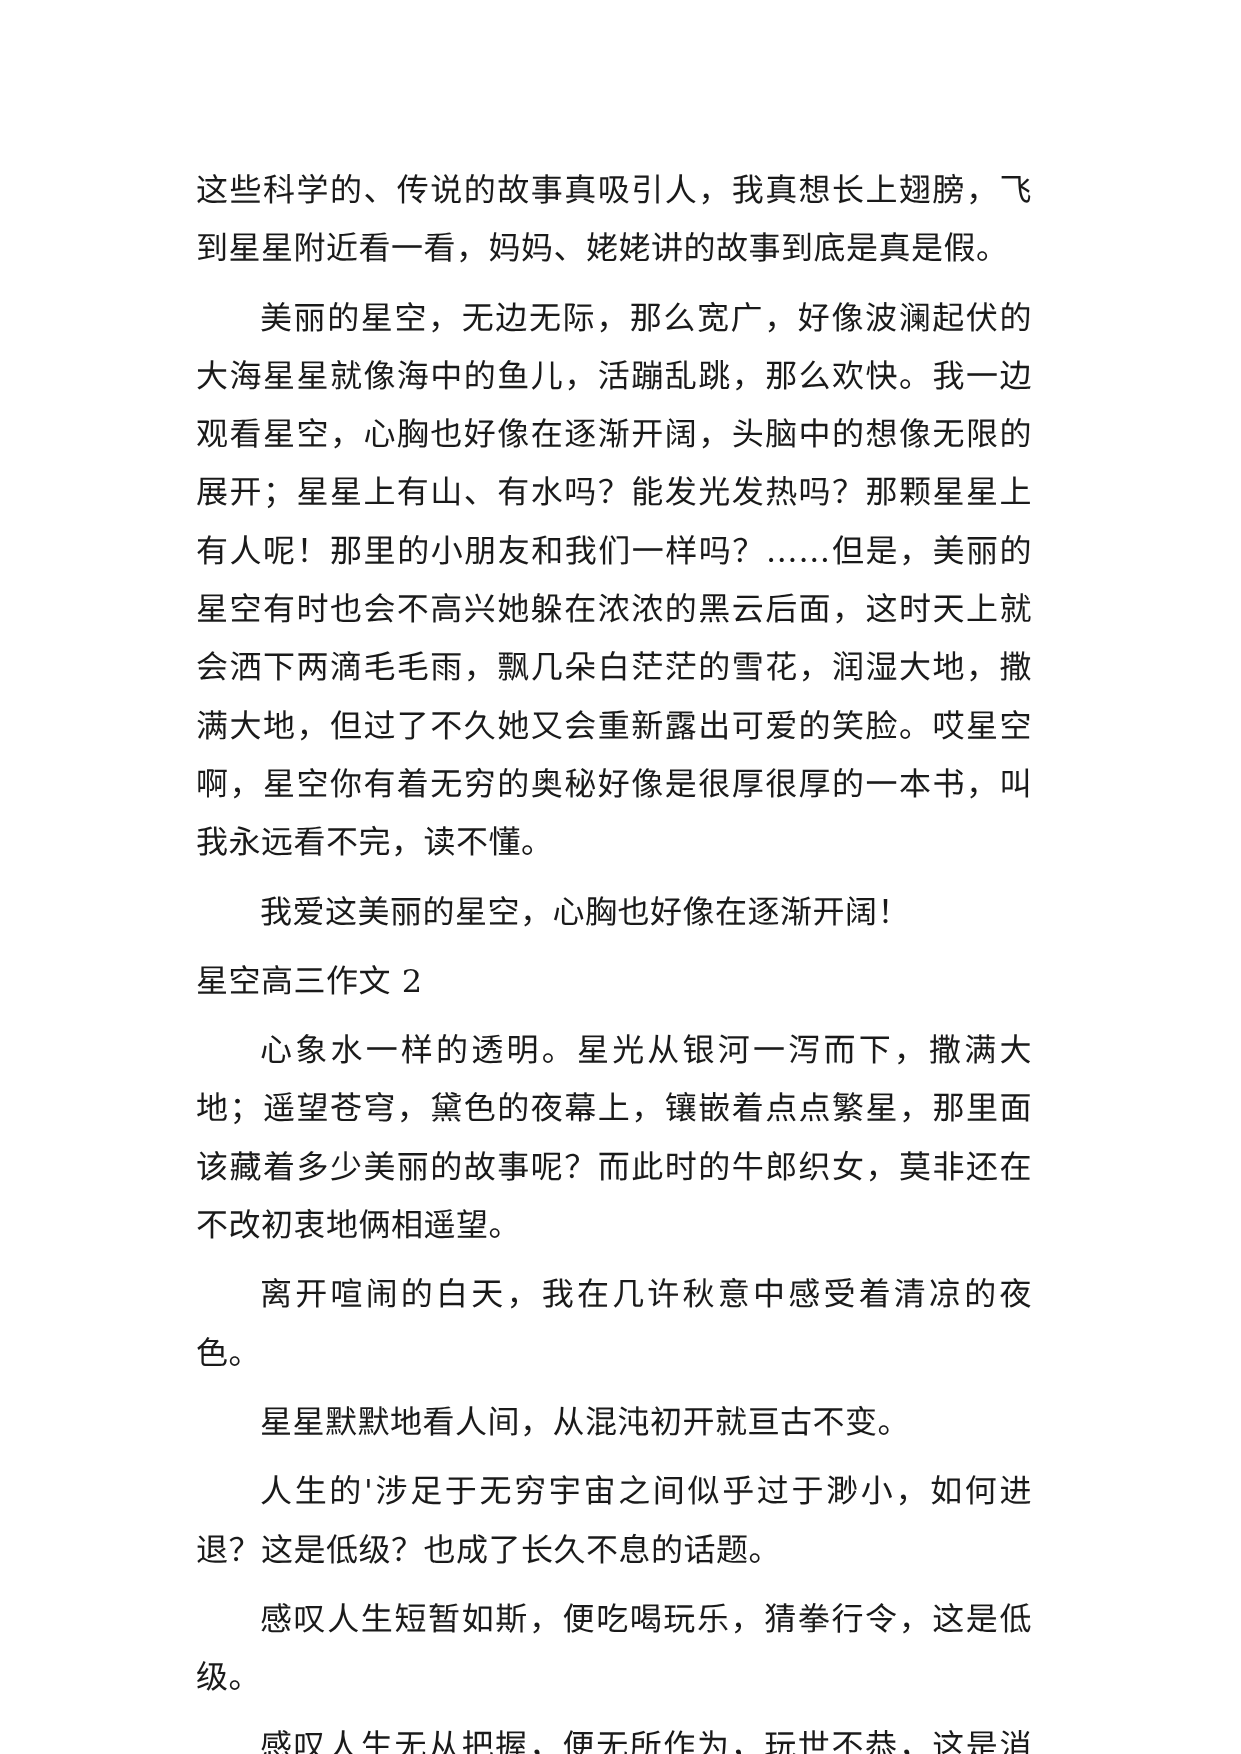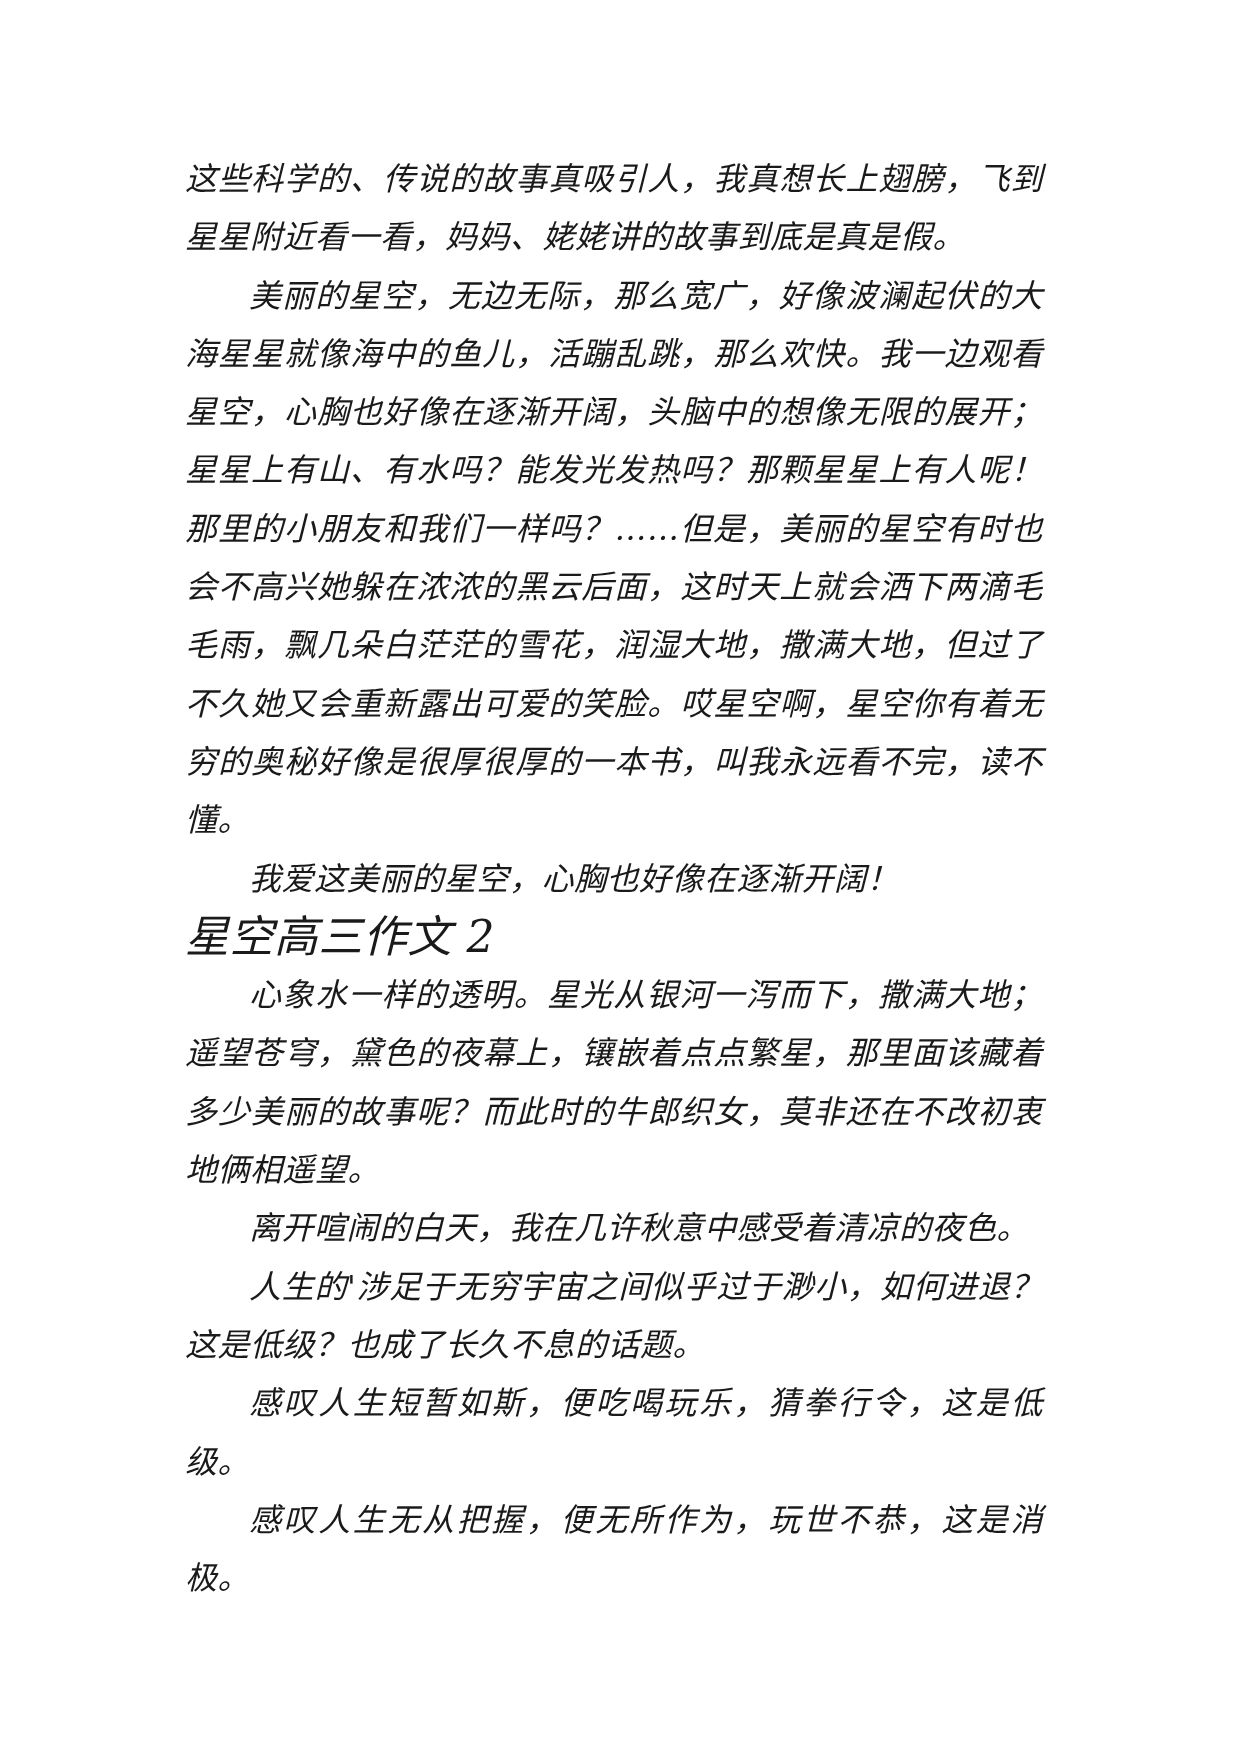--- a/index.html
+++ b/index.html
@@ -20,43 +20,43 @@
       left: 185px;
       top: 150px;
       width: 858px;
       font-size: 32px;
       line-height: 58.3px;
       letter-spacing: 0.5px;
       color: #1a1a1a;
       text-align: justify;
     }
     .para {
-      margin: 0;
+      margin: 11px;
       padding: 0;
       word-break: break-all;
       text-indent: 0;
-      font-style: italic;
     }
     .para.indent {
       text-indent: 2em;
     }
     .para.heading {
       text-indent: 0;
       font-weight: normal;
-      font-size: 44px;
+      font-size: 32px;
     }
   </style>
 </head>
 <body style="background: rgb(255, 255, 255);">
 
 <div class="page">
   <div class="text-block" id="paragraphs-container" style="color: rgb(26, 26, 26);">
       <p class="para">这些科学的、传说的故事真吸引人，我真想长上翅膀，飞到星星附近看一看，妈妈、姥姥讲的故事到底是真是假。</p>
       <p class="para indent">美丽的星空，无边无际，那么宽广，好像波澜起伏的大海星星就像海中的鱼儿，活蹦乱跳，那么欢快。我一边观看星空，心胸也好像在逐渐开阔，头脑中的想像无限的展开；星星上有山、有水吗？能发光发热吗？那颗星星上有人呢！那里的小朋友和我们一样吗？……但是，美丽的星空有时也会不高兴她躲在浓浓的黑云后面，这时天上就会洒下两滴毛毛雨，飘几朵白茫茫的雪花，润湿大地，撒满大地，但过了不久她又会重新露出可爱的笑脸。哎星空啊，星空你有着无穷的奥秘好像是很厚很厚的一本书，叫我永远看不完，读不懂。</p>
       <p class="para indent">我爱这美丽的星空，心胸也好像在逐渐开阔！</p>
       <p class="para heading">星空高三作文 2</p>
       <p class="para indent">心象水一样的透明。星光从银河一泻而下，撒满大地；遥望苍穹，黛色的夜幕上，镶嵌着点点繁星，那里面该藏着多少美丽的故事呢？而此时的牛郎织女，莫非还在不改初衷地俩相遥望。</p>
       <p class="para indent">离开喧闹的白天，我在几许秋意中感受着清凉的夜色。</p>
+      <p class="para indent">星星默默地看人间，从混沌初开就亘古不变。</p>
       <p class="para indent">人生的'涉足于无穷宇宙之间似乎过于渺小，如何进退？这是低级？也成了长久不息的话题。</p>
       <p class="para indent">感叹人生短暂如斯，便吃喝玩乐，猜拳行令，这是低级。</p>
       <p class="para indent">感叹人生无从把握，便无所作为，玩世不恭，这是消极。</p>
     </div>
 </div>
 
 </body></html>

